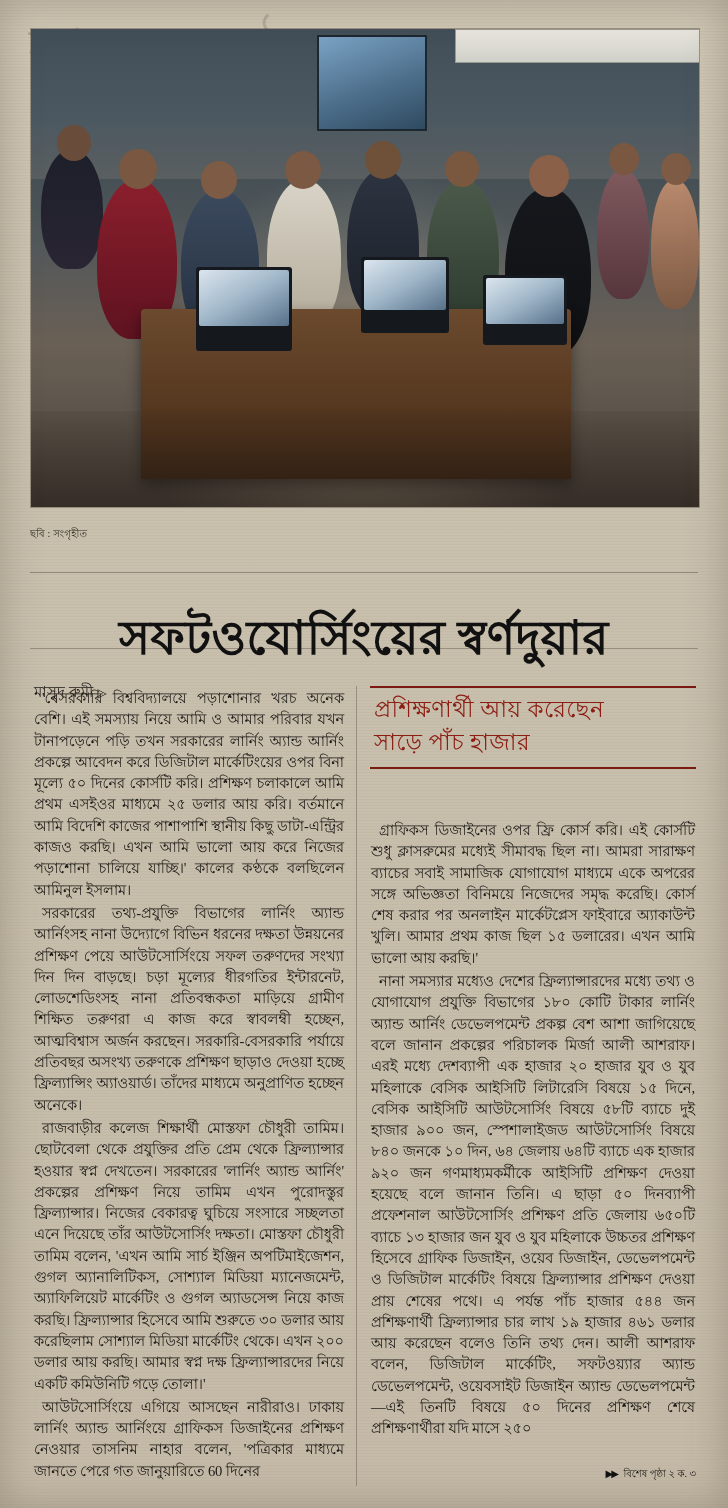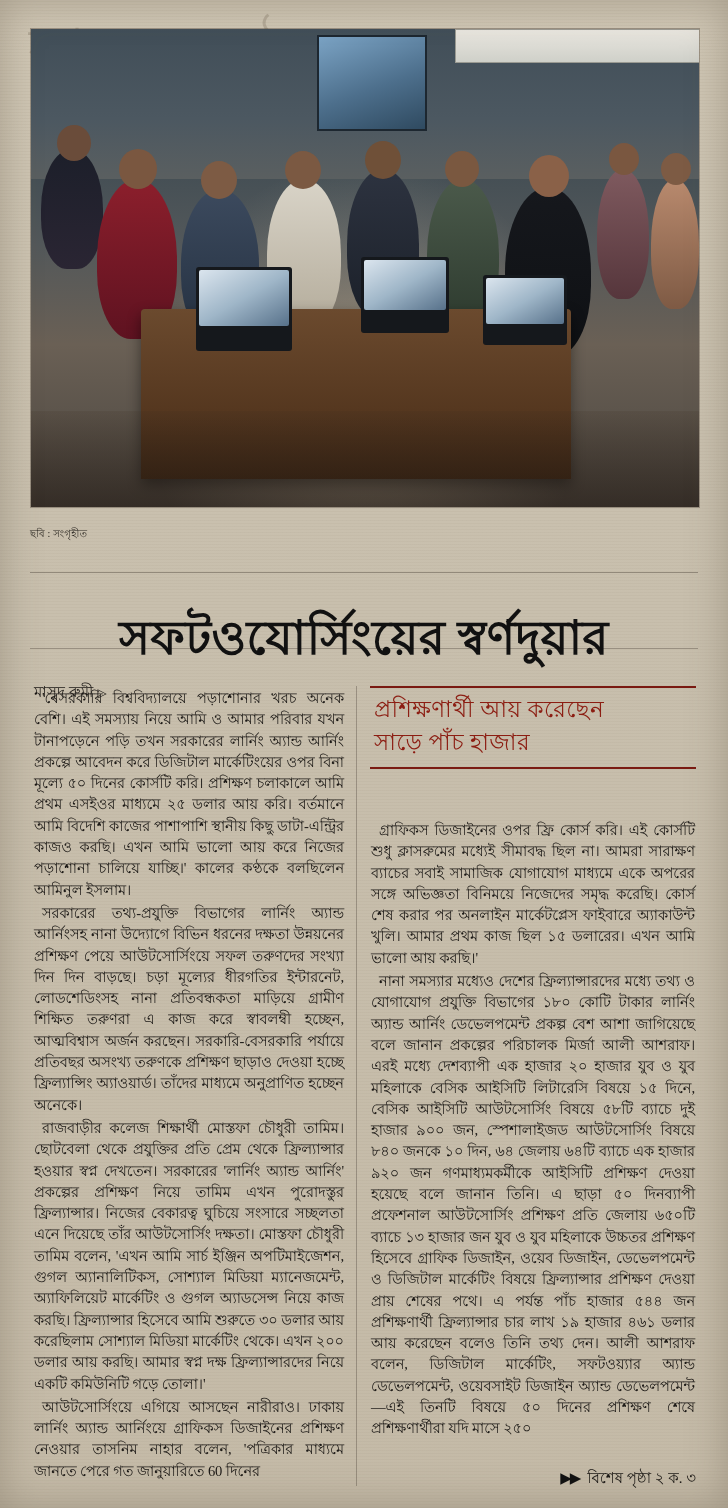--- a/index.html
+++ b/index.html
@@ -218,21 +218,21 @@
     line-height: 1.42;
     letter-spacing: 0.4px;
     z-index: 5;
   }
   .pullquote div { white-space: nowrap; }
   
   .jumpline {
     position: absolute;
     right: 32px;
     top: 1466px;
-    font-size: 15px;
+    font-size: 10px;
     color: #1b1815;
     z-index: 6;
   }
   .jumpline .arrows { color: #111; letter-spacing: -2px; margin-right: 4px; }
   .edge-shadow {
     position: absolute; inset: 0;
     pointer-events: none;
     box-shadow: inset 0 0 40px rgba(90,78,60,0.35);
     z-index: 9;
   }

